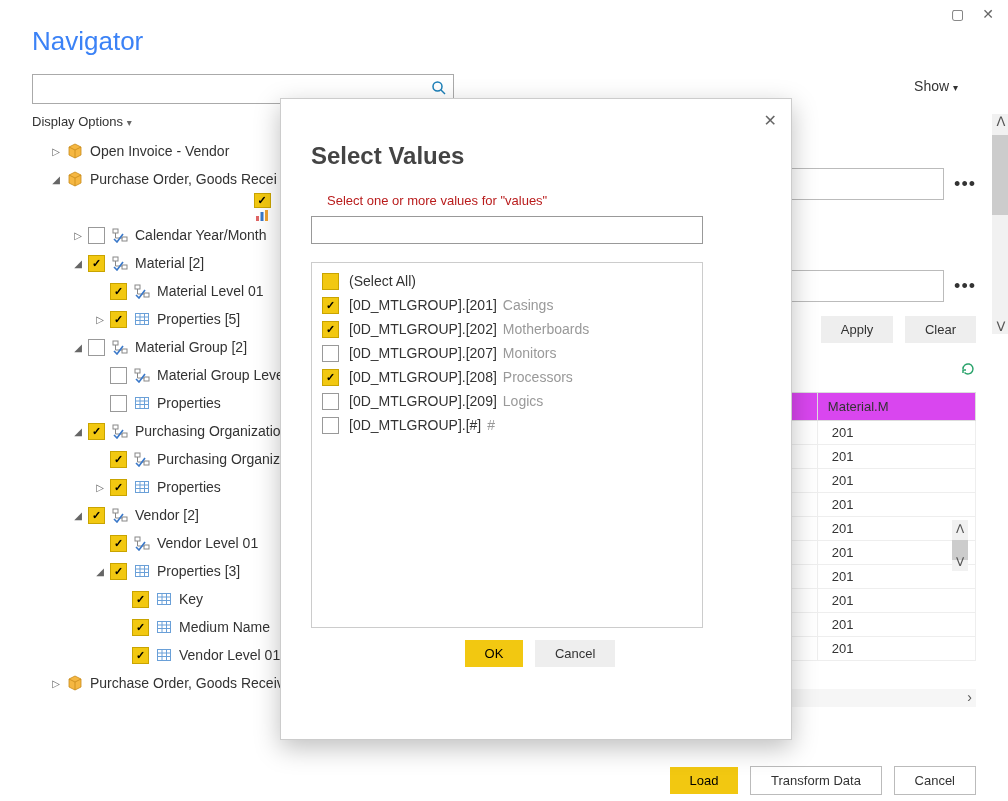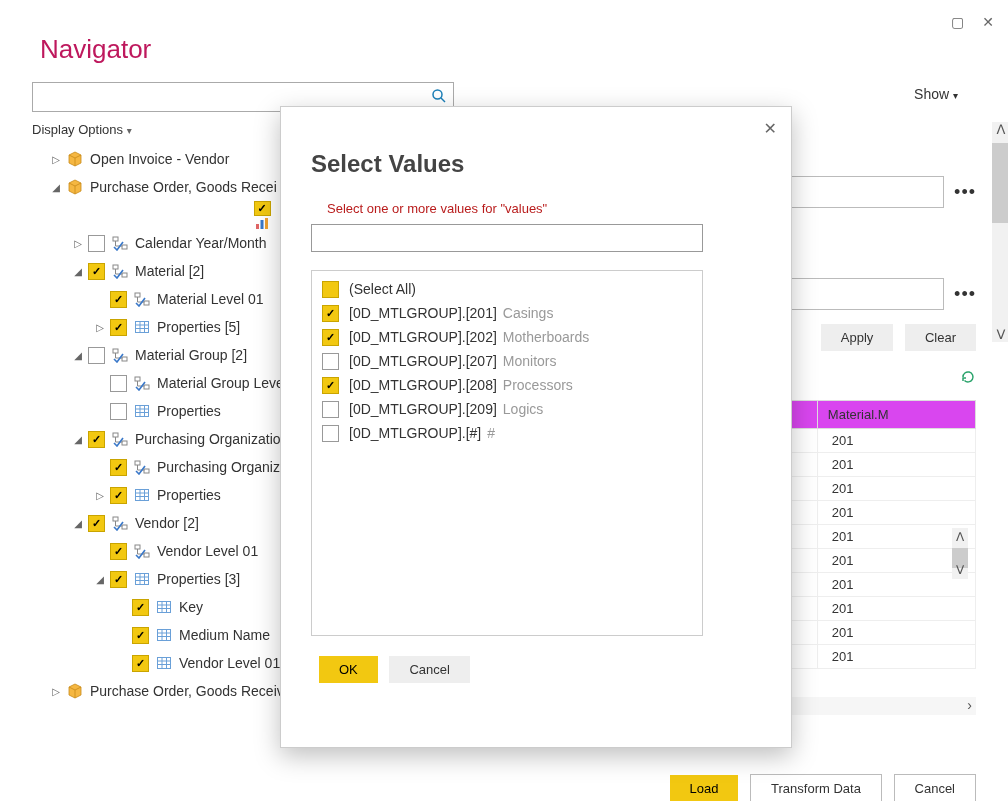--- a/index.html
+++ b/index.html
@@ -1,19 +1,19 @@
 <!DOCTYPE html>
 <html><head>
 <meta charset="utf-8">
 <style>
   html,body{margin:0;padding:0;font-family:"Segoe UI",Arial,sans-serif;font-size:13px;color:#333;background:#fff;overflow:hidden}
   .win{width:1008px;height:801px;position:relative;background:#fff}
   .titlebar{position:absolute;top:0;right:0;padding:6px 14px;display:flex;gap:18px}
   .titlebar span{font-size:14px;color:#666;cursor:default}
-  h1.title{font-size:26px;font-weight:400;color:#be185d;margin:8px;padding:26px 0 0 32px}
+  h1.title{font-size:26px;font-weight:400;color:#3b82f6;margin:0;padding:26px 0 0 32px}
   .body{position:absolute;top:74px;left:32px;right:32px;bottom:0}
   
   .left{width:426px;float:left}
   .search{width:420px;height:28px;border:1px solid #aaa;position:relative}
   .search svg{position:absolute;right:6px;top:5px}
   .disp-opts{margin:10px 0 8px 0;font-size:13px;color:#333}
   .tree{font-size:14px;color:#333}
   .tree .node{display:flex;align-items:center;height:28px;white-space:nowrap;overflow:hidden}
   .tog{width:12px;display:inline-flex;justify-content:center;color:#666;font-size:10px;margin-right:4px}
   .cb{width:15px;height:15px;border:1px solid #999;display:inline-flex;align-items:center;justify-content:center;margin-right:6px;background:#fff}
@@ -45,21 +45,21 @@
   .modal .close{position:absolute;right:14px;top:12px;font-size:16px;color:#666}
   .modal h2{font-size:24px;font-weight:700;color:#444;margin:23px 0}
   .modal p{margin:16px 0 8px 16px;color:#b91c1c}
   .modal input.filter{width:378px;height:26px;border:1px solid #999;padding:0 6px}
   .list{border:1px solid #ccc;width:390px;height:352px;margin-top:18px;padding:6px 0}
   .li{display:flex;align-items:center;height:24px;padding:0 10px;font-size:14px}
   .li .cb{margin-right:10px}
   .li .cb.ind{background:#f2c811;border-color:#c9a400}
   .li .code{color:#333}
   .li .desc{color:#999;margin-left:6px}
-  .modal .btnbar{text-align:left;margin-top:20px}
+  .modal .btnbar{text-align:center;margin-top:12px}
   .scrollv{position:absolute;right:8px;top:128px;width:16px;bottom:90px;background:#f1f1f1}
   .scrollv .a{height:18px;text-align:center;color:#555;font-size:12px;line-height:18px}
   .scrollv .th{background:#ccc}
 </style>
 </head>
 <body>
 
 <div class="win">
   <div class="titlebar">
     <span>▢</span>

